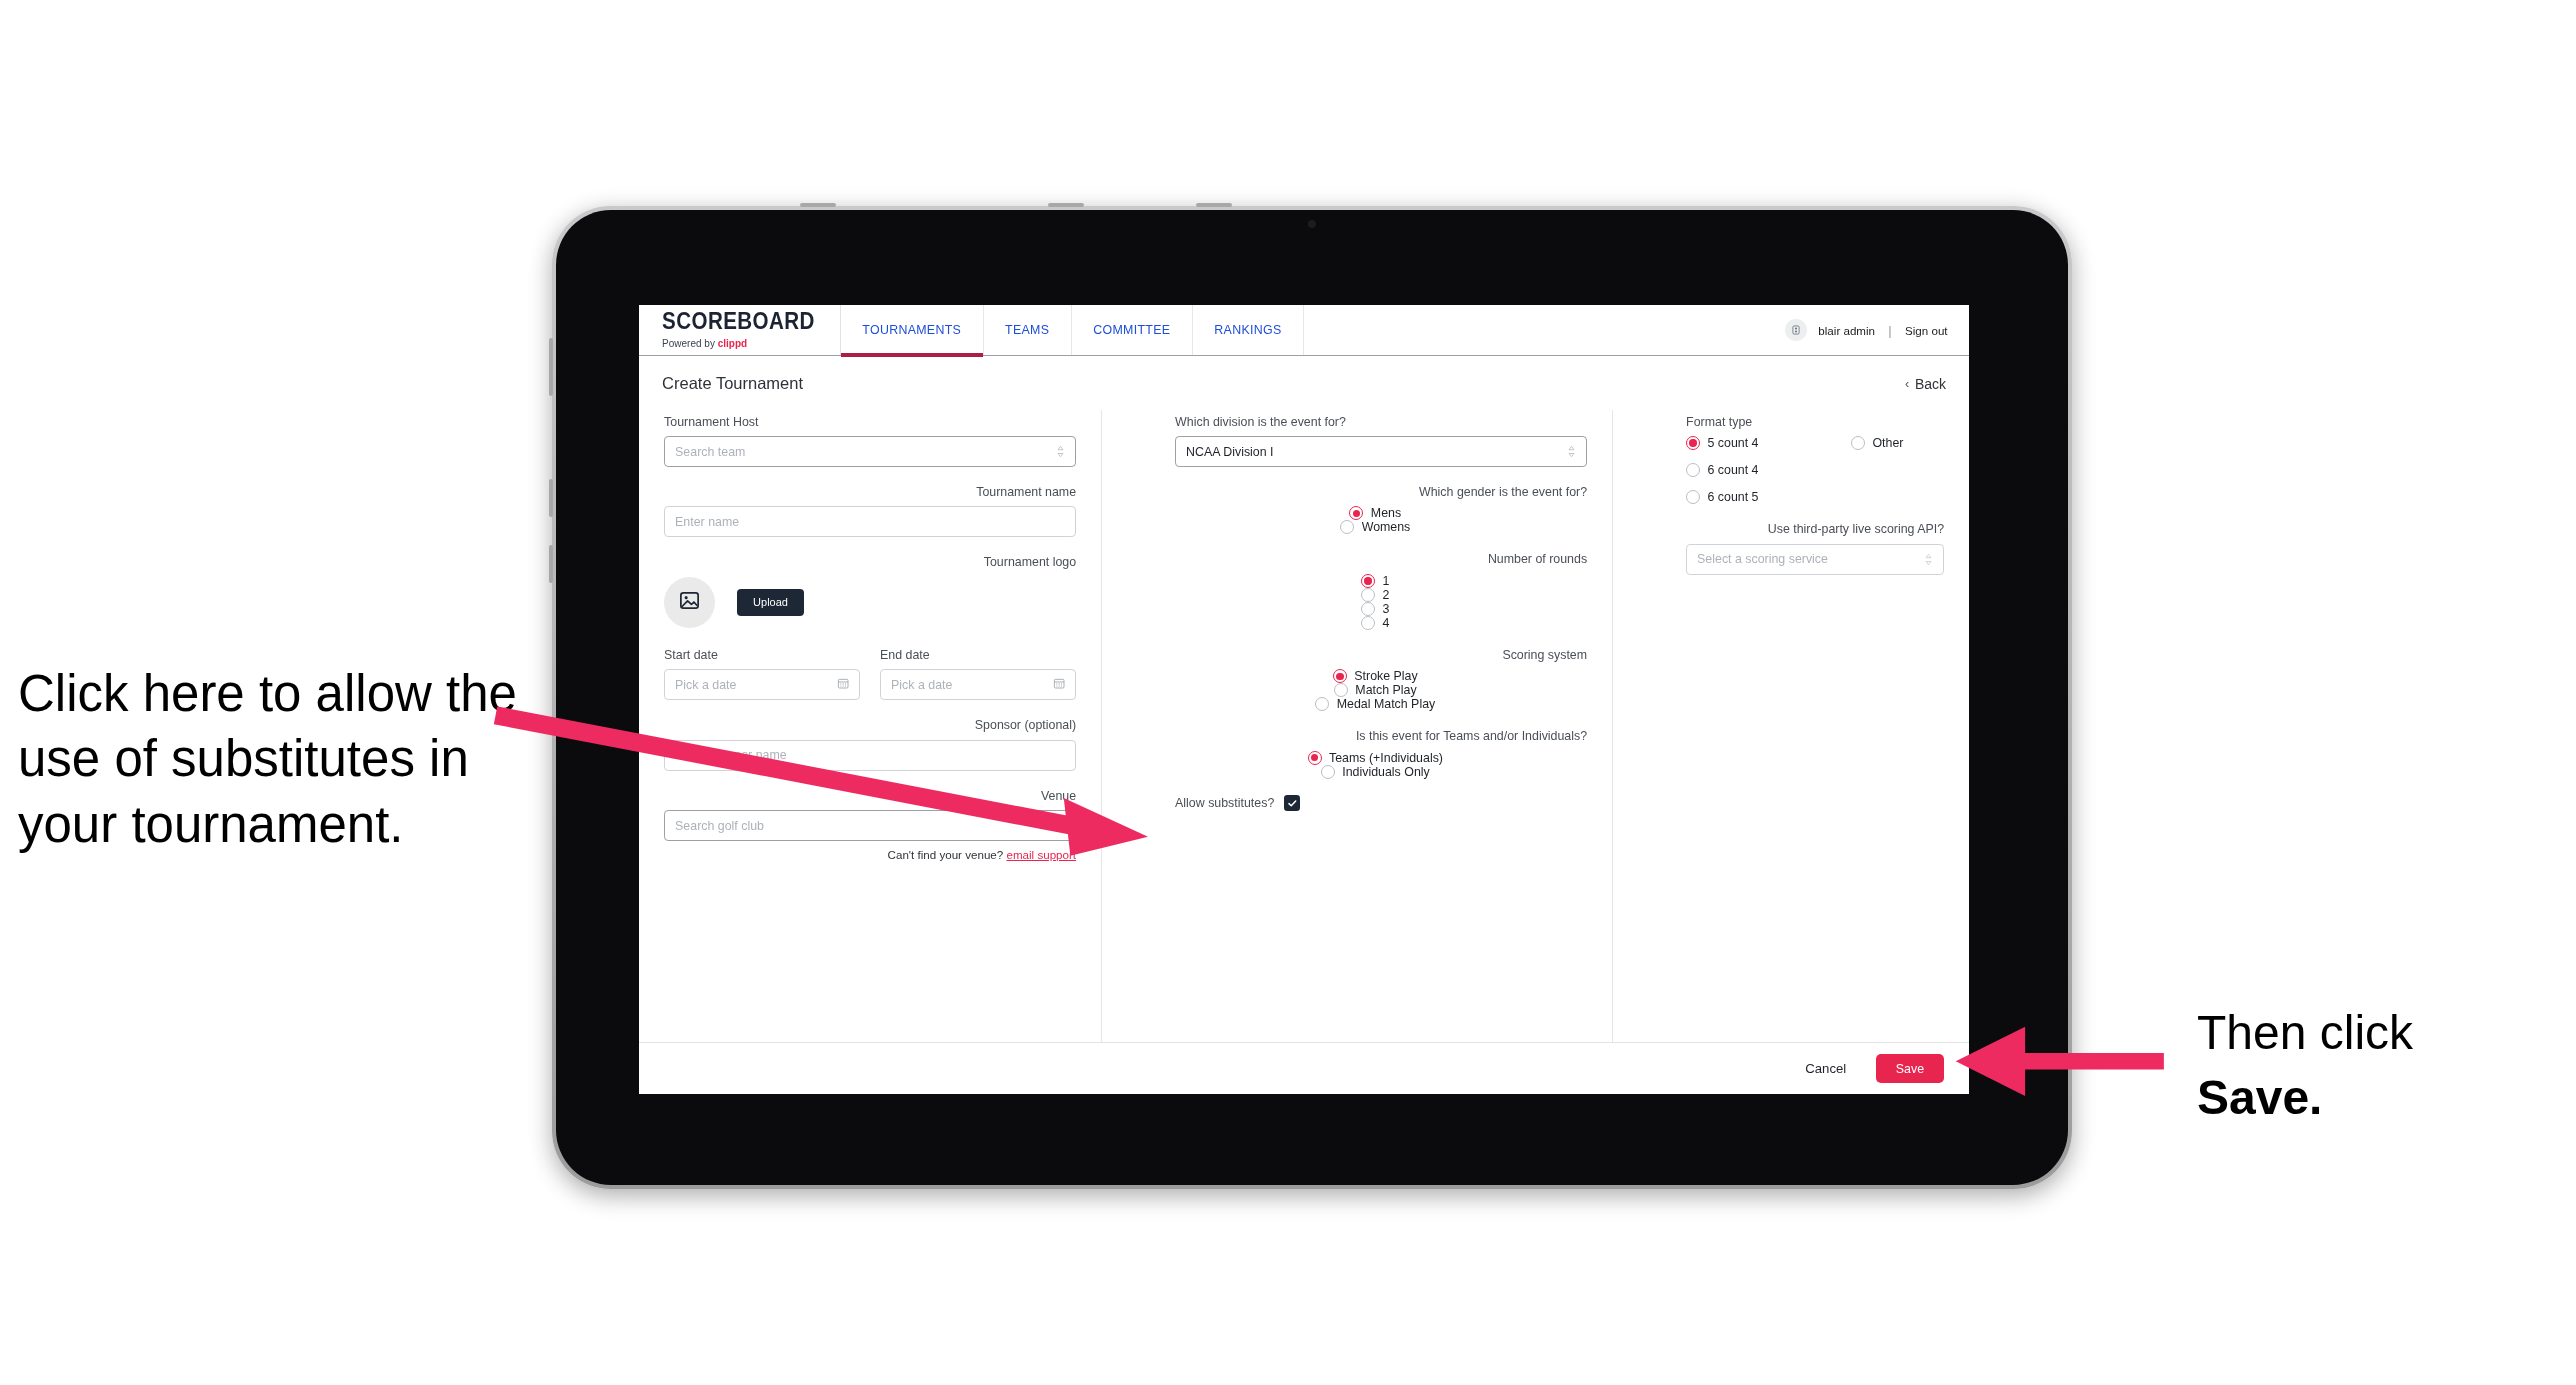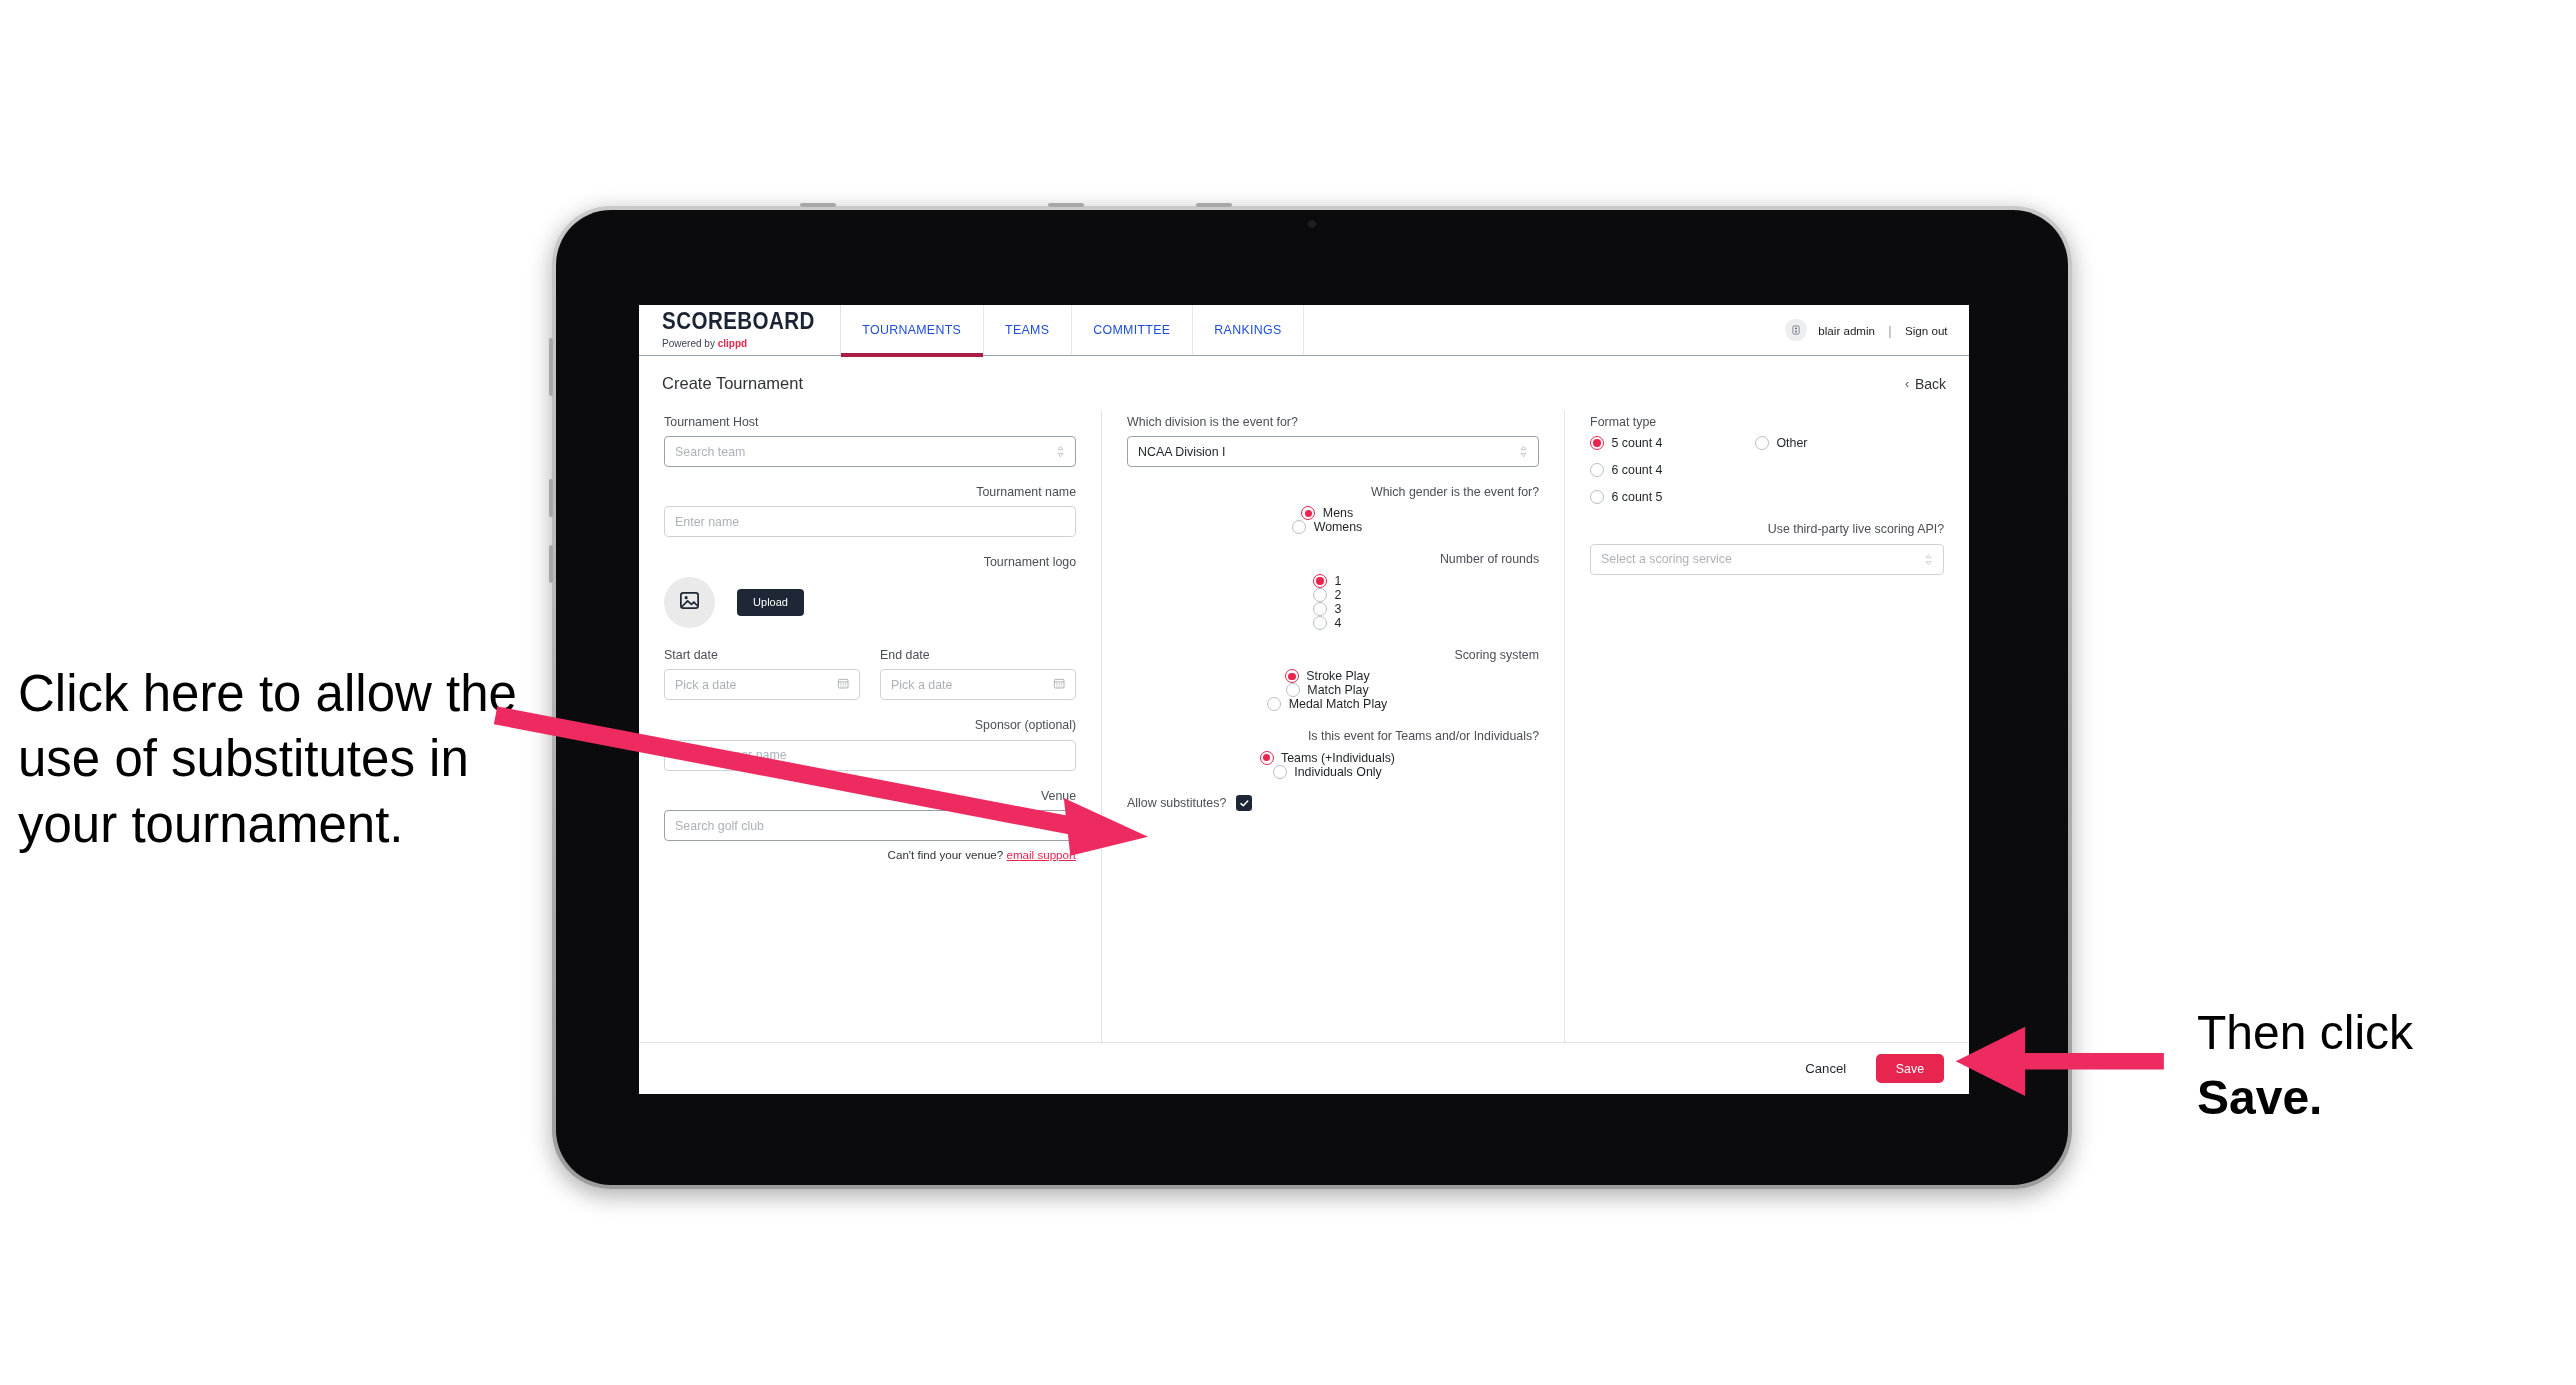--- a/index.html
+++ b/index.html
@@ -136,20 +136,21 @@
     margin-left:auto;font-size:14px;color:#2f3338;cursor:pointer;
     display:flex;align-items:center;gap:5.8px;
   }
   .chev{font-size:12.4px;color:#555;}
 
   
   .form-body{
     flex:1;display:flex;align-items:stretch;
     padding:5px 0 0 0;
     min-height:0;
+    gap:48px;
   }
   .col{
     padding:5px 25px 0 25px;
     box-sizing:border-box;
   }
   .col-1{width:463px;border-right:0.8px solid #e6e6e6;}
   .col-2{width:463px;border-right:0.8px solid #e6e6e6;}
   .col-3{flex:1;}
 
   .field-label{

